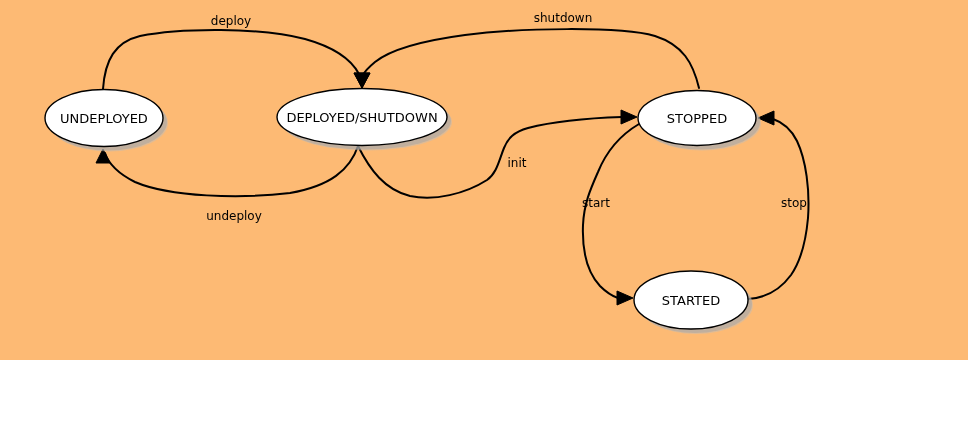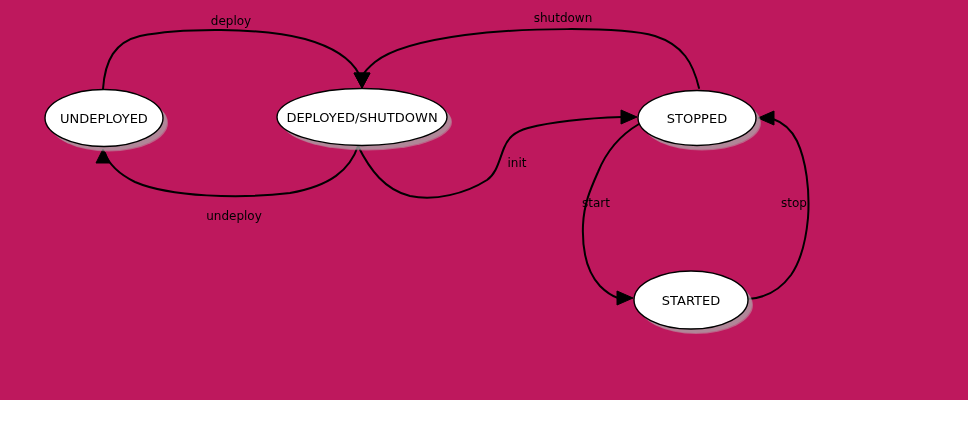--- a/index.html
+++ b/index.html
@@ -3,22 +3,22 @@
 <meta charset="utf-8">
 <style>
   html, body {
     margin: 0;
     padding: 0;
     background: #ffffff;
   }
   .canvas {
     position: relative;
     width: 968px;
-    height: 400px;
-    background: #be185d;
+    height: 360px;
+    background: #fdba74;
     overflow: hidden;
   }
   svg {
     display: block;
     font-family: "DejaVu Sans", "Liberation Sans", sans-serif;
   }
   .state-ellipse {
     fill: #ffffff;
     stroke: #000000;
     stroke-width: 1.4;

